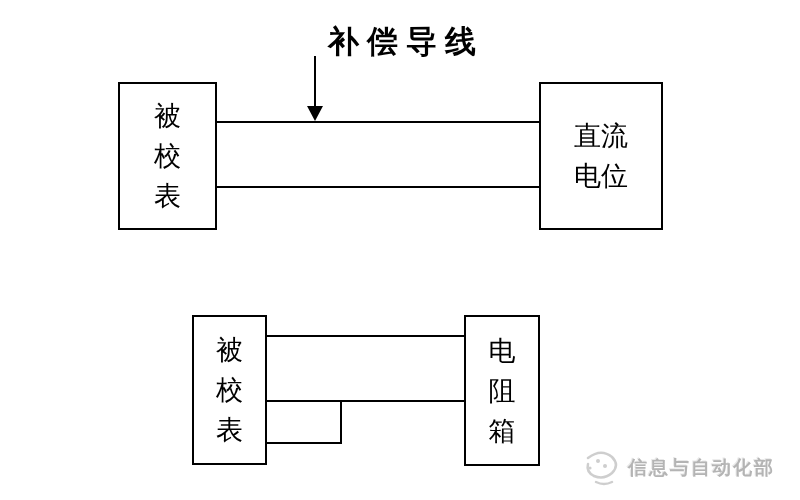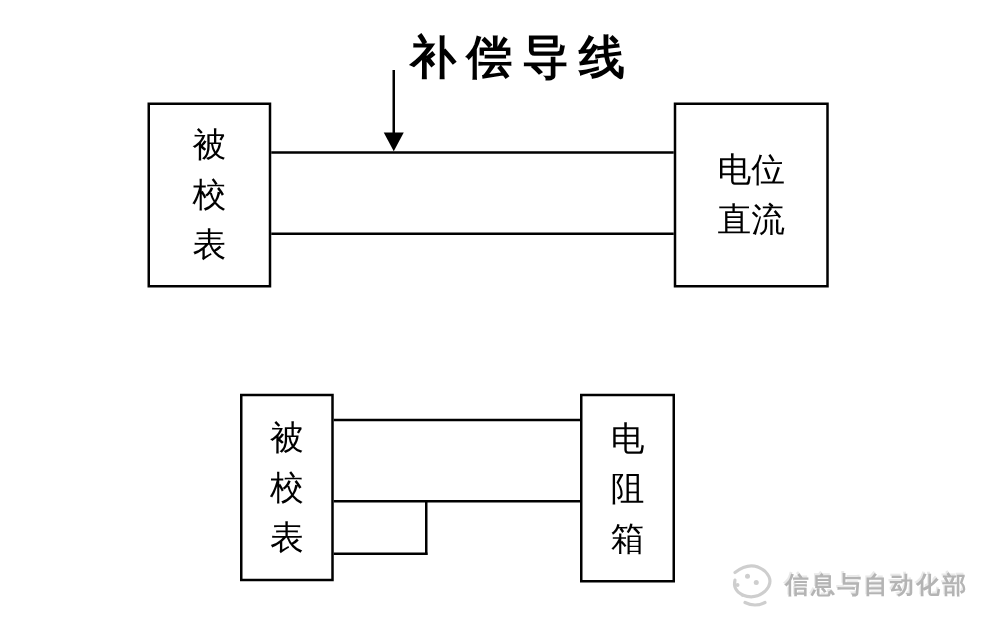--- a/index.html
+++ b/index.html
@@ -13,21 +13,21 @@
     width:800px;height:500px;
     background:var(--bg-color);
     font-family:"Liberation Sans","DejaVu Sans",sans-serif;
     overflow:hidden;
   }
   .stage{position:relative;width:800px;height:500px;background:var(--bg-color);}
 
   
   .diagram-title{
     position:absolute;left:328px;top:21px;
-    font-size:37px;font-weight:700;letter-spacing:8px;
+    font-size:31px;font-weight:700;letter-spacing:8px;
     color:var(--text-color);white-space:nowrap;
     font-family:"Liberation Sans","DejaVu Sans",sans-serif;
   }
 
   
   .arrow-shaft{
     position:absolute;left:314px;top:56px;
     width:2px;height:52px;background:var(--line-color);
   }
   .arrow-head{
@@ -89,22 +89,22 @@
   <div class="diagram-title">补偿导线</div>
   <div class="arrow-shaft"></div>
   <div class="arrow-head"></div>
 
   <div class="box box-top-left">
     <div>被</div>
     <div>校</div>
     <div>表</div>
   </div>
   <div class="box box-top-right">
+    <div>直流</div>
     <div>电位</div>
-    <div>直流</div>
   </div>
   <div class="wire wire-h wire-top-1"></div>
   <div class="wire wire-h wire-top-2"></div>
 
   <div class="box box-bot-left">
     <div>被</div>
     <div>校</div>
     <div>表</div>
   </div>
   <div class="box box-bot-right">

